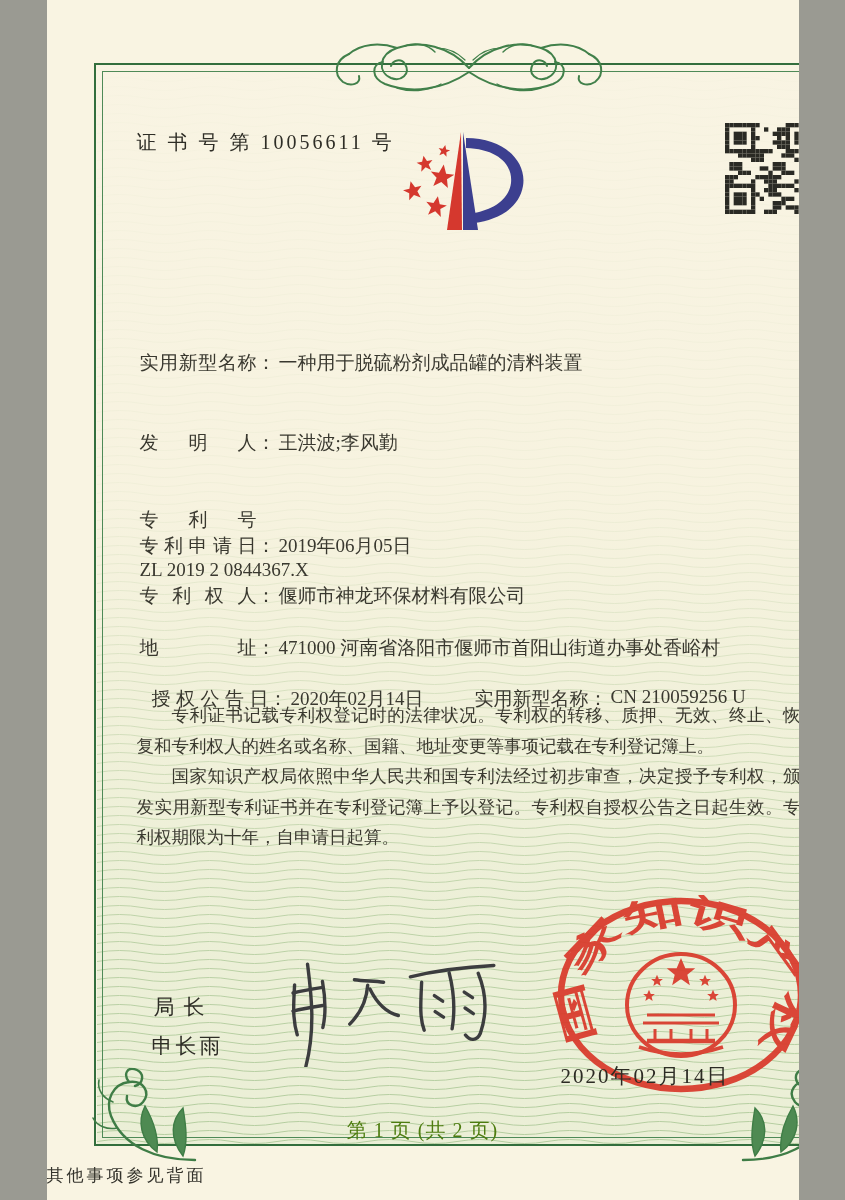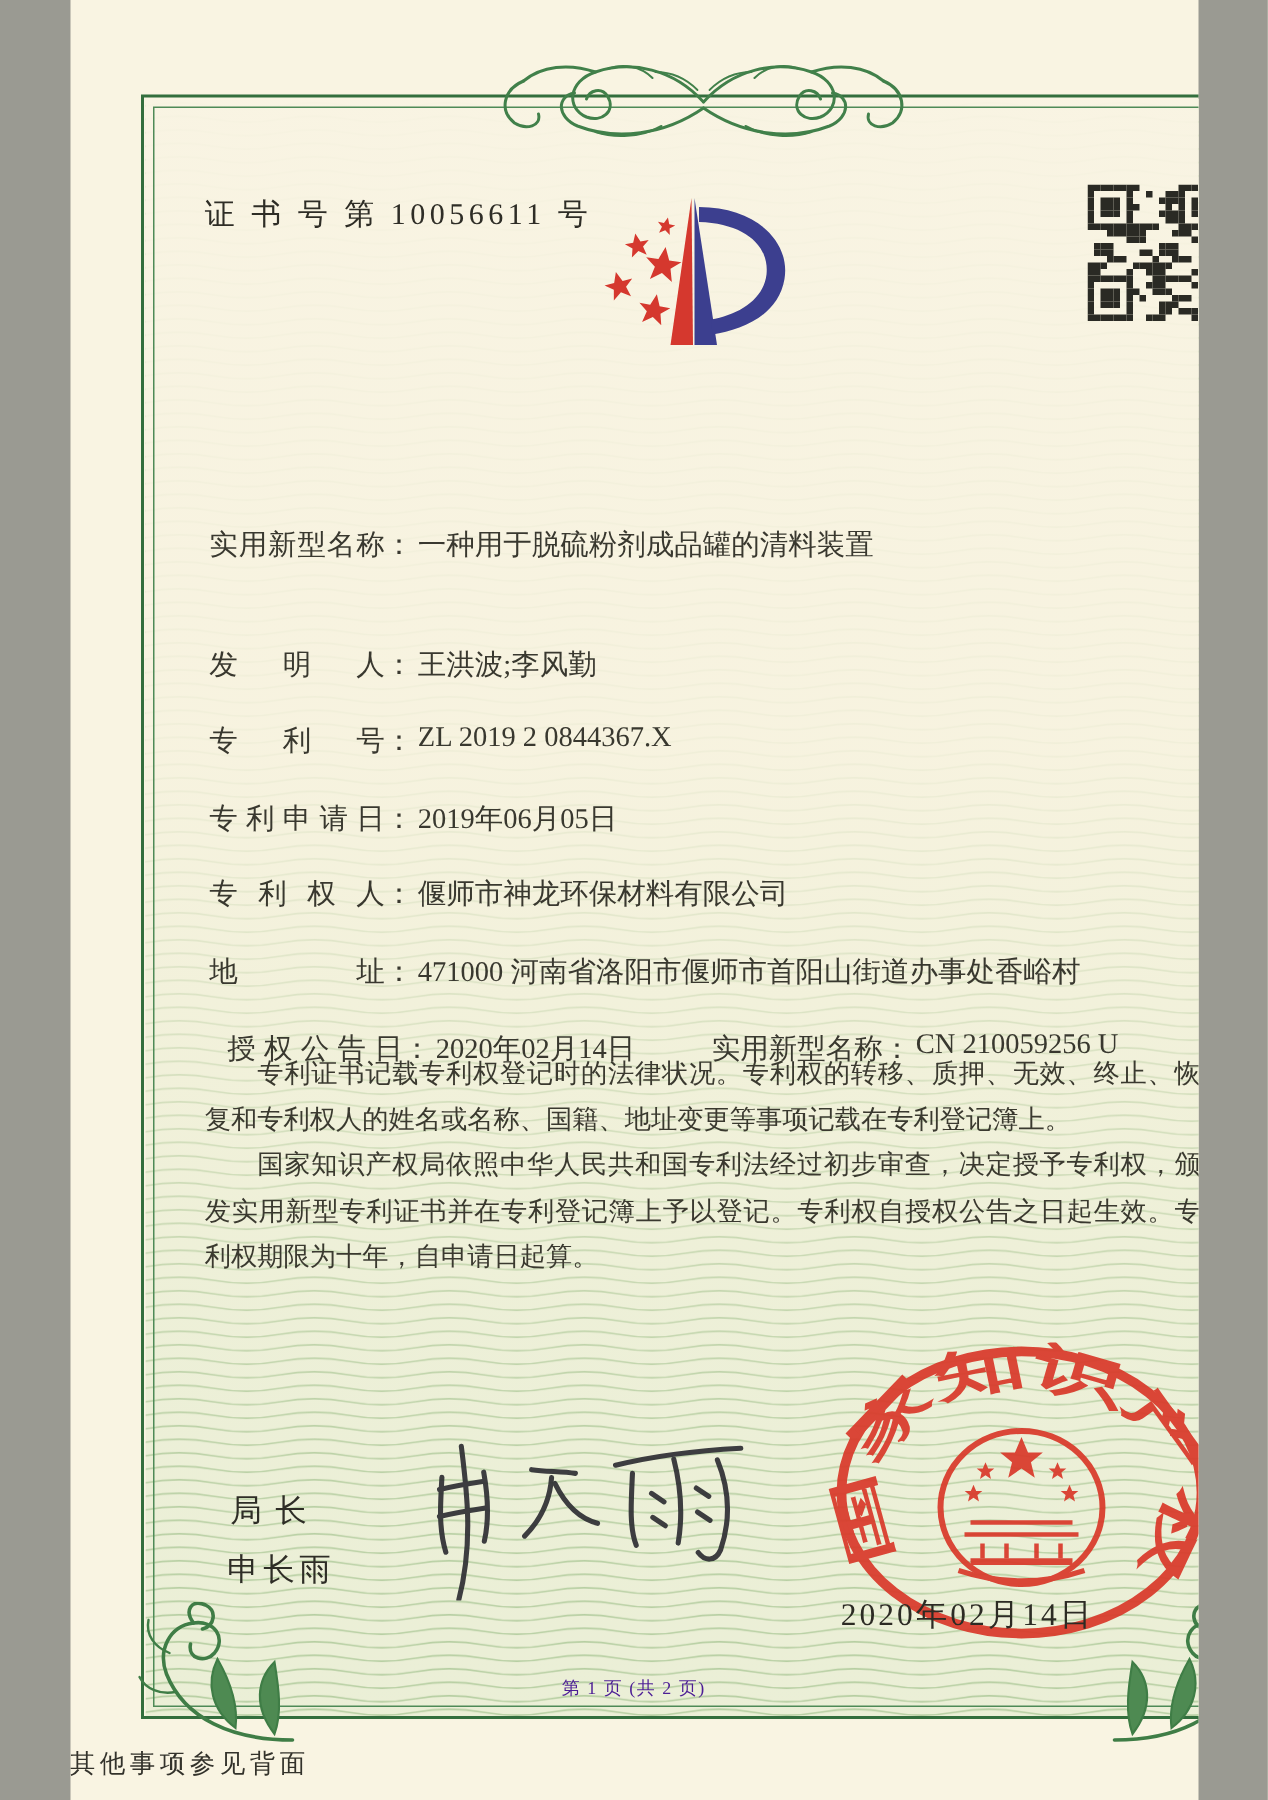--- a/index.html
+++ b/index.html
@@ -26,22 +26,22 @@
   .fvalue{display:inline-block;}
   .paras{position:absolute;left:90px;top:700px;width:664px;font-size:17.5px;
          line-height:30.5px;text-align:justify;color:#3a392f;}
   .paras p{margin:0;text-indent:2em;}
   .signer-title{position:absolute;left:107px;top:993px;font-size:21px;letter-spacing:9px;color:#2e2d26;}
   .signer-name{position:absolute;left:105px;top:1032px;font-size:21px;letter-spacing:3px;color:#2e2d26;}
   .sig-svg{position:absolute;left:225px;top:952px;z-index:4;}
   .seal-svg{position:absolute;left:504px;top:895px;z-index:4;opacity:.93;}
   .seal-date{position:absolute;left:514px;top:1062px;font-size:21px;letter-spacing:2px;
              color:#2c2b24;z-index:5;}
-  .page-info{position:absolute;left:0;right:0;top:1117px;text-align:center;font-size:12px;
-             letter-spacing:1px;color:#4c1d95;}
+  .page-info{position:absolute;left:0;right:0;top:1117px;text-align:center;font-size:20px;
+             letter-spacing:1px;color:#4d7c0f;}
   .back-note{position:absolute;left:0;right:0;top:1164px;text-align:left;font-size:17px;
              letter-spacing:3px;color:#33322b;}
 </style>
 </head>
 <body>
 
 <div class="page">
 
   <svg class="bg-svg" width="741" height="1079">
     <defs>
@@ -336,21 +336,21 @@
     <div class="frow" style="top:350px;">
       <span class="flabel">实用新型名称</span>
         <span class="fcolon">：</span>
         <span class="fvalue">一种用于脱硫粉剂成品罐的清料装置</span>
     </div>
     <div class="frow" style="top:430px;">
       <span class="flabel">发明人</span>
         <span class="fcolon">：</span>
         <span class="fvalue">王洪波;李风勤</span>
     </div>
-    <div class="frow" style="top:481px;">
+    <div class="frow" style="top:507px;flex-direction:column;">
       <span class="flabel">专利号</span>
         <span class="fcolon">：</span>
         <span class="fvalue">ZL 2019 2 0844367.X</span>
     </div>
     <div class="frow" style="top:533px;">
       <span class="flabel">专利申请日</span>
         <span class="fcolon">：</span>
         <span class="fvalue">2019年06月05日</span>
     </div>
     <div class="frow" style="top:583px;">

